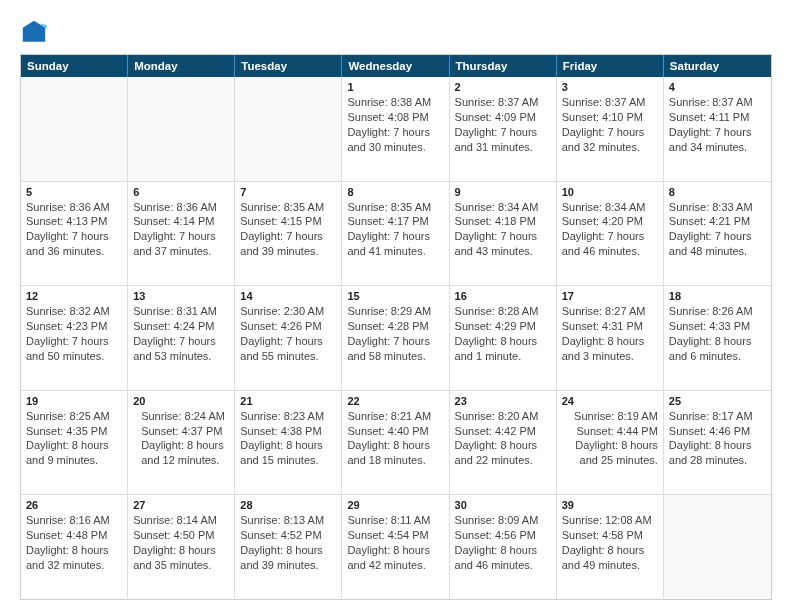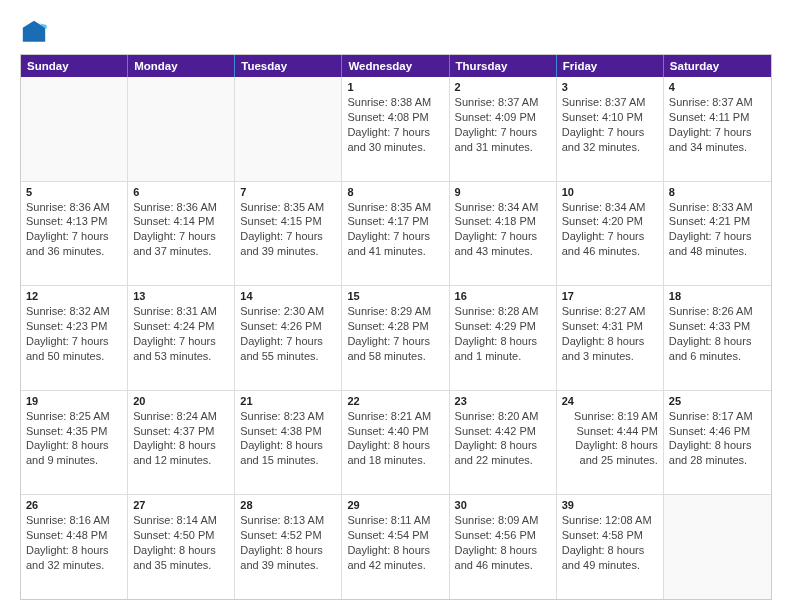--- a/index.html
+++ b/index.html
@@ -55,21 +55,21 @@
     }
     .calendar {
       flex: 1;
       display: flex;
       flex-direction: column;
       border: 1px solid #ccc;
     }
     .cal-header-row {
       display: grid;
       grid-template-columns: repeat(7, 1fr);
-      background: #4c1d95;
+      background: #0c4a6e;
     }
     .cal-header-cell {
       color: #fff;
       font-size: 11.5px;
       font-weight: bold;
       padding: 5px 6px;
       text-align: left;
       border-right: 1px solid #3a8dd5;
     }
     .cal-header-cell:last-child { border-right: none; }
@@ -277,21 +277,21 @@
         <div class="cal-row">
           <div class="cal-cell">
             <div class="day-num">19</div>
             <div class="cell-info" style="white-space: pre-line;">Sunrise: 8:25 AM
 Sunset: 4:35 PM
 Daylight: 8 hours
 and 9 minutes.</div>
           </div>
           <div class="cal-cell">
             <div class="day-num">20</div>
-            <div class="cell-info" style="white-space: pre-line;">Sunrise: 8:24 AM
+            <div class="cell-info" style="white-space: pre-line; margin-left: 8px;">Sunrise: 8:24 AM
 Sunset: 4:37 PM
 Daylight: 8 hours
 and 12 minutes.</div>
           </div>
           <div class="cal-cell">
             <div class="day-num">21</div>
             <div class="cell-info" style="white-space: pre-line;">Sunrise: 8:23 AM
 Sunset: 4:38 PM
 Daylight: 8 hours
 and 15 minutes.</div>

